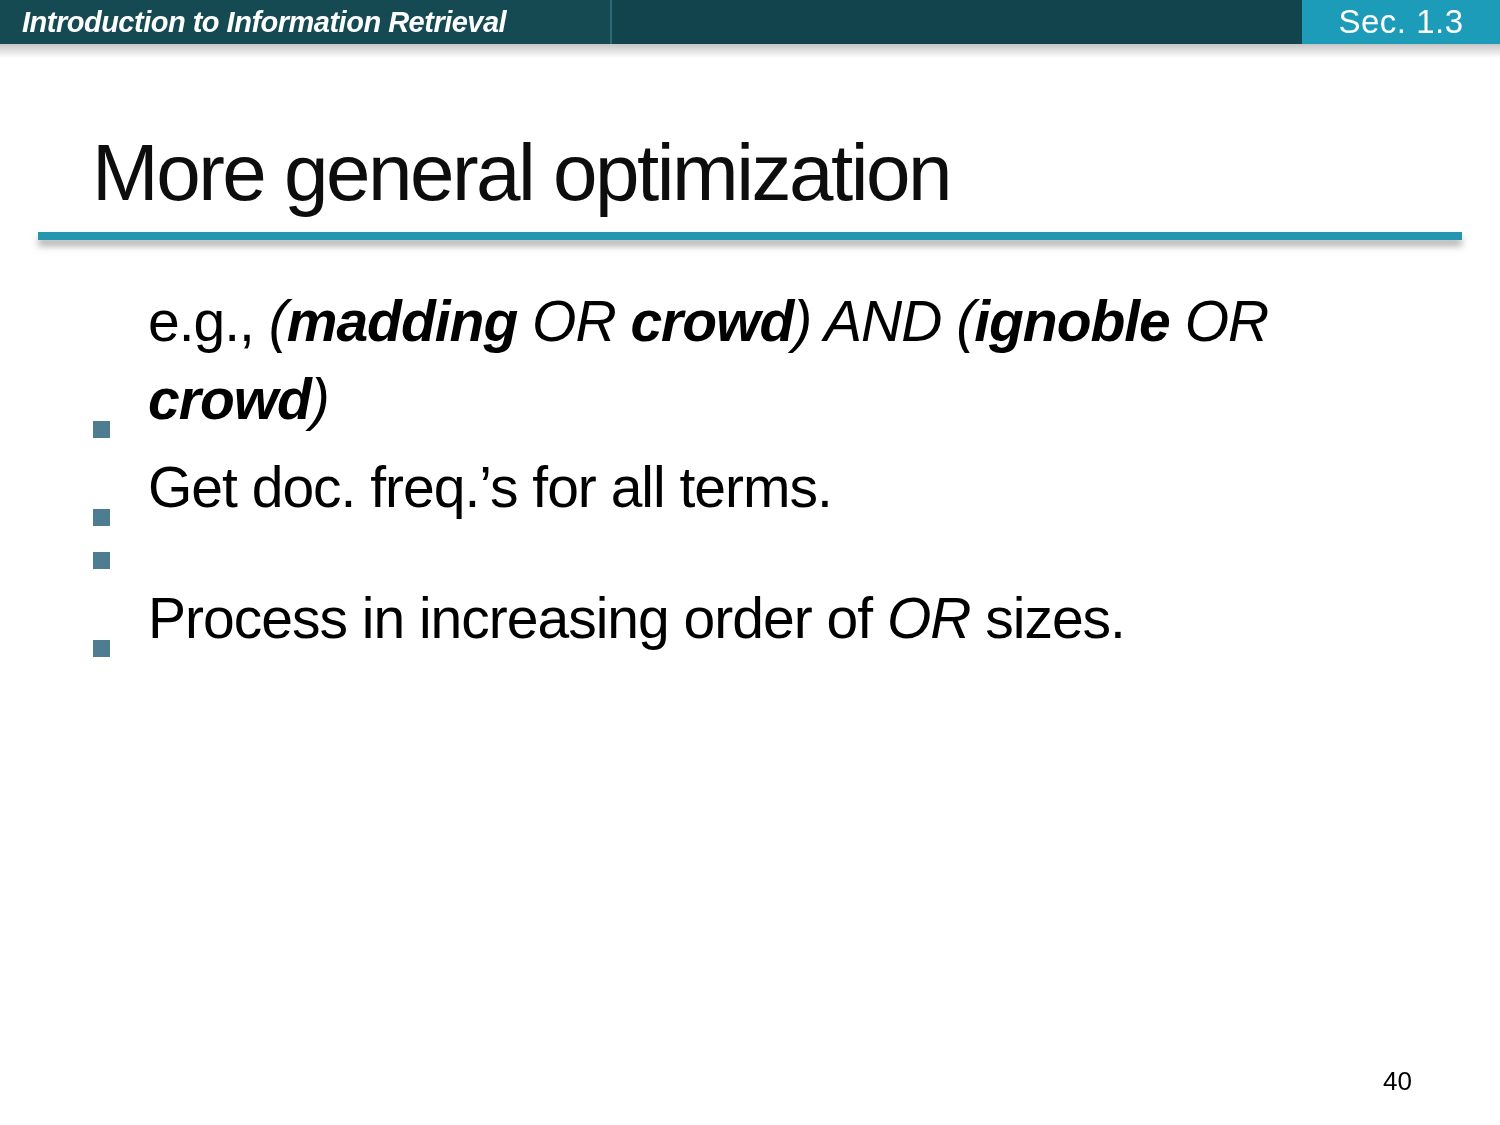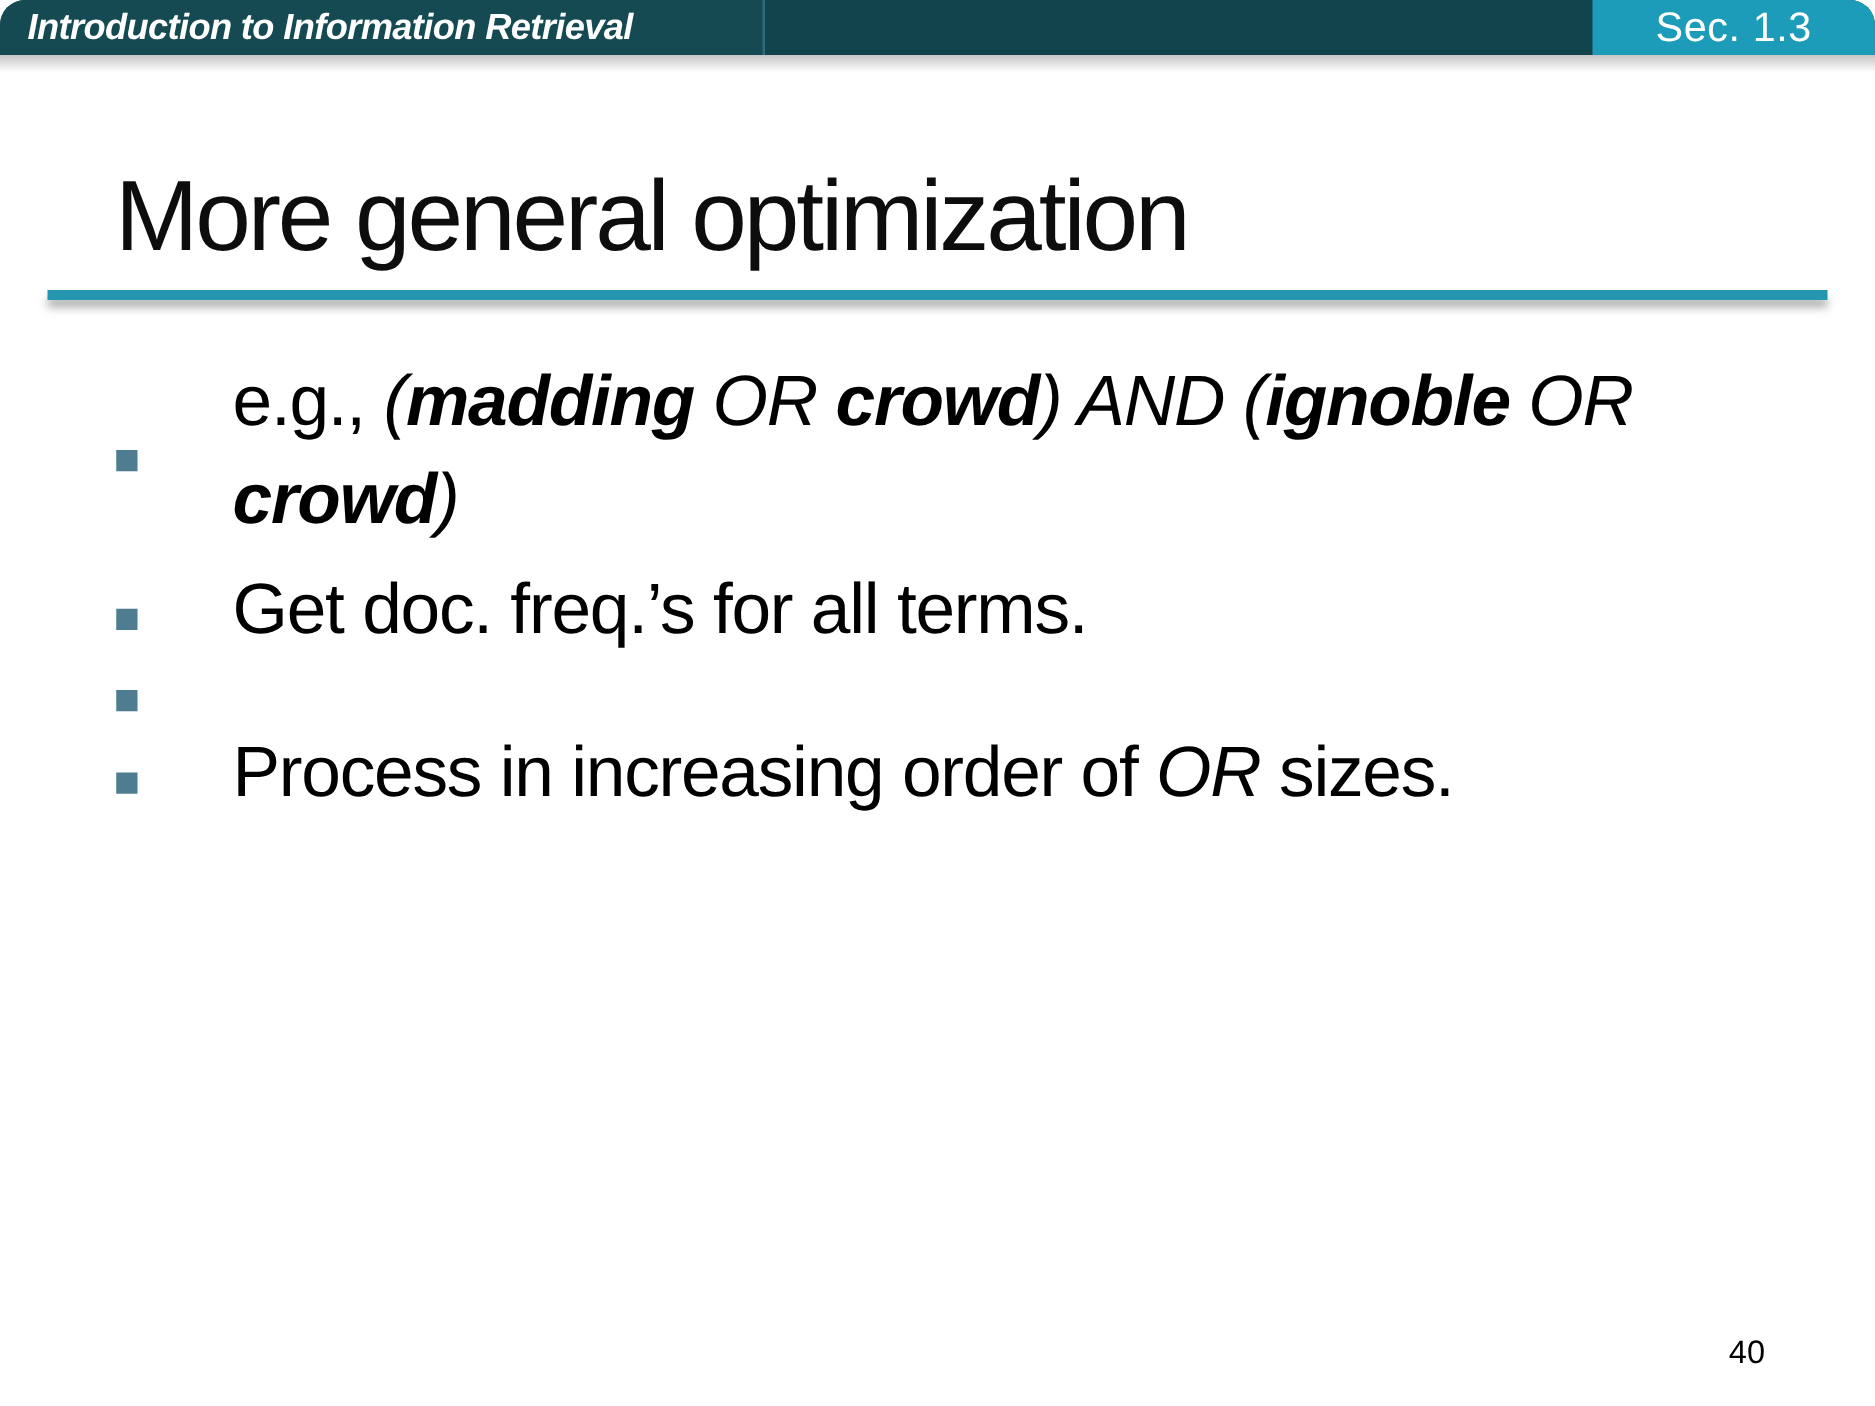--- a/index.html
+++ b/index.html
@@ -7,21 +7,20 @@
     padding: 0;
     background: #ffffff;
   }
   .slide {
     position: relative;
     width: 1500px;
     height: 1125px;
     background: #ffffff;
     font-family: "Liberation Sans", sans-serif;
     overflow: hidden;
-    border-radius: 20px;
   }
 
   
   .header-bar {
     position: absolute;
     top: 0; left: 0;
     width: 1500px;
     height: 44px;
   }
   .header-right-seg {
@@ -45,21 +44,21 @@
     color: #ffffff;
     font-style: italic;
     font-weight: bold;
     font-size: 29px;
     letter-spacing: -0.5px;
     white-space: nowrap;
   }
   .section-badge {
     position: absolute;
     top: 0; right: 0;
-    width: 226px;
+    width: 198px;
     height: 44px;
     display: flex;
     align-items: center;
     justify-content: center;
   }
   .section-badge-label {
     color: #ffffff;
     font-size: 33px;
     letter-spacing: 0.5px;
   }
@@ -93,23 +92,22 @@
 
   
   .bullets {
     position: absolute;
     left: 93px;
     top: 282px;
     width: 1345px;
   }
   .bullet {
     display: flex;
-    align-items: center;
+    align-items: flex-end;
     margin-bottom: 10px;
-    gap: 38px;
   }
   .marker {
     flex: 0 0 17px;
     width: 17px;
     height: 17px;
     margin-top: 16px;
     margin-right: 38px;
   }
   .btext {
     font-size: 57px;

